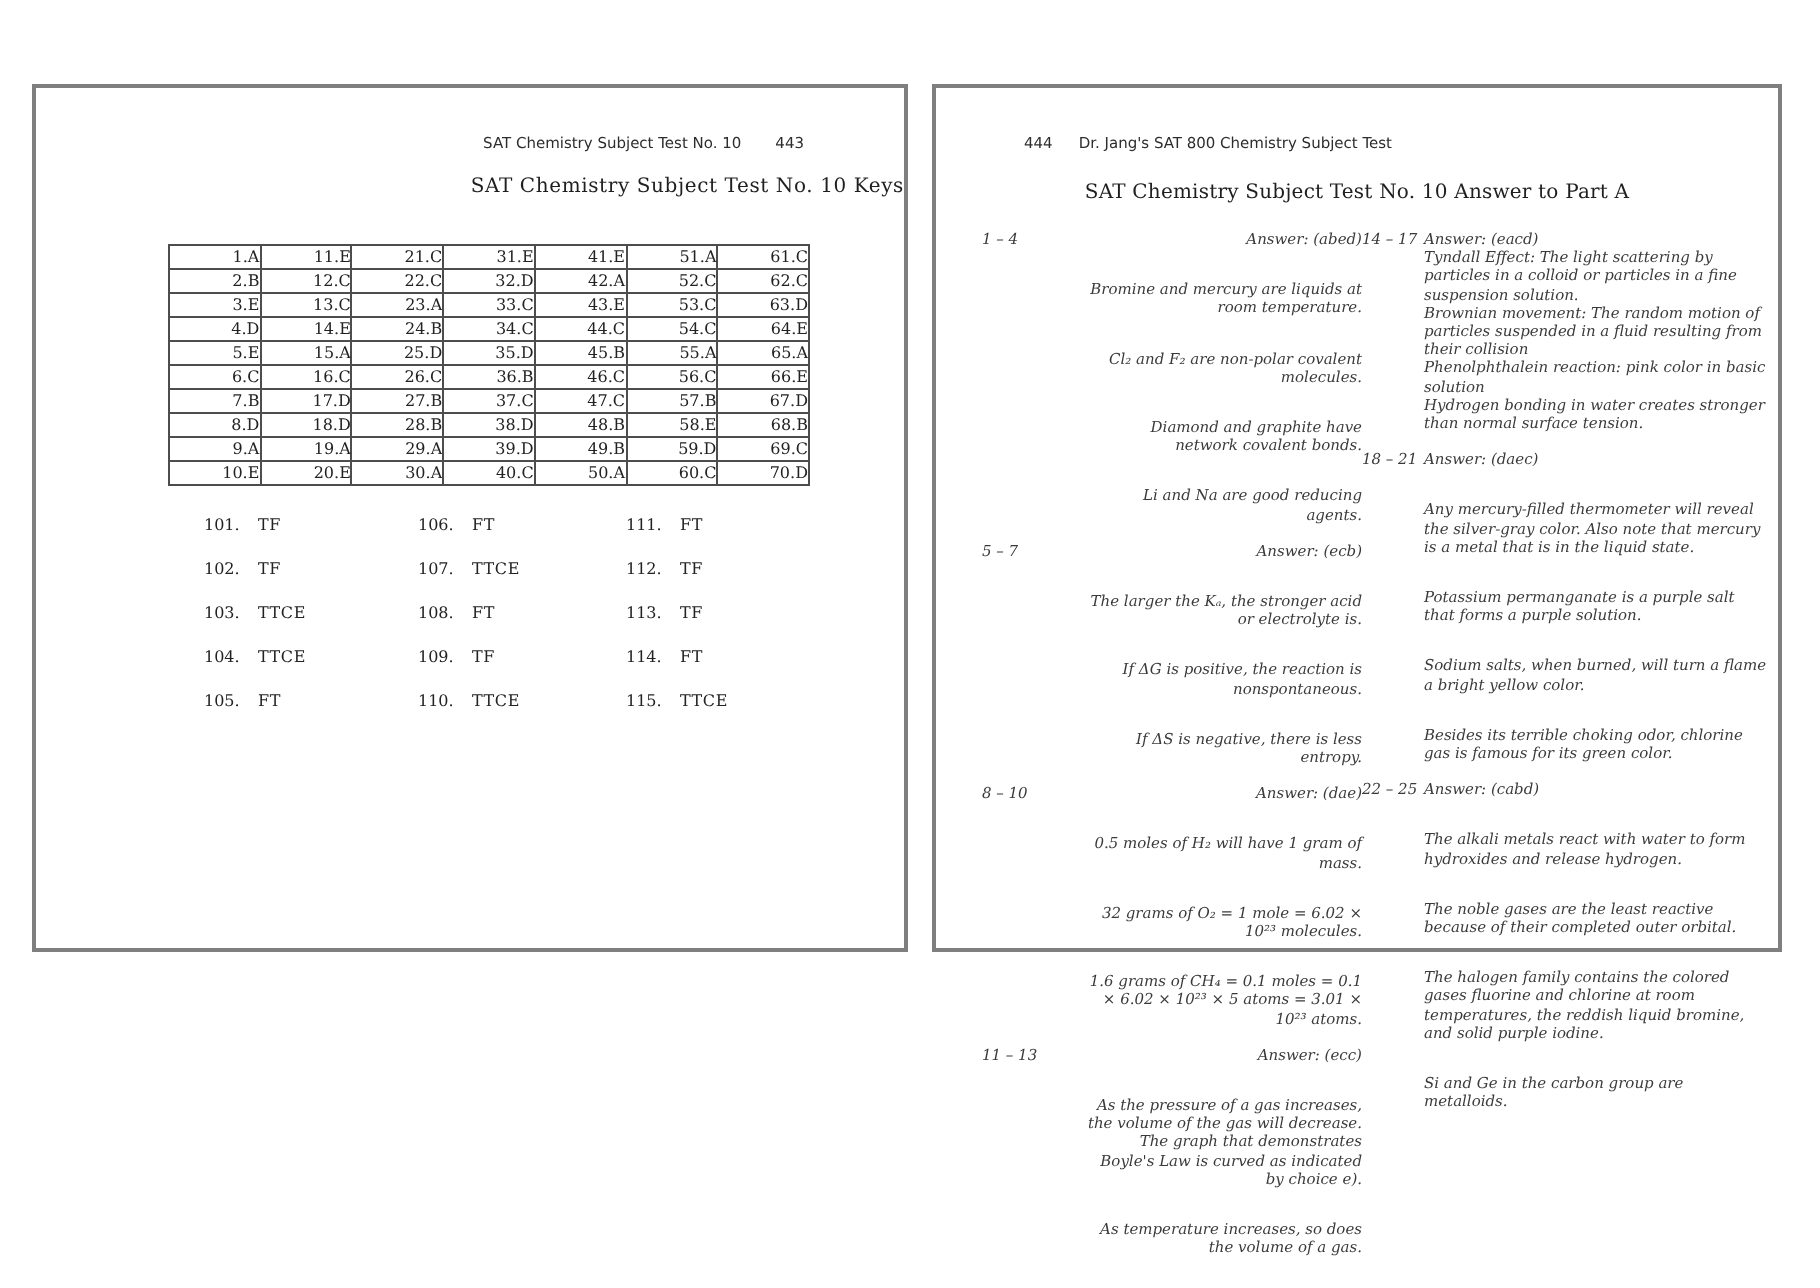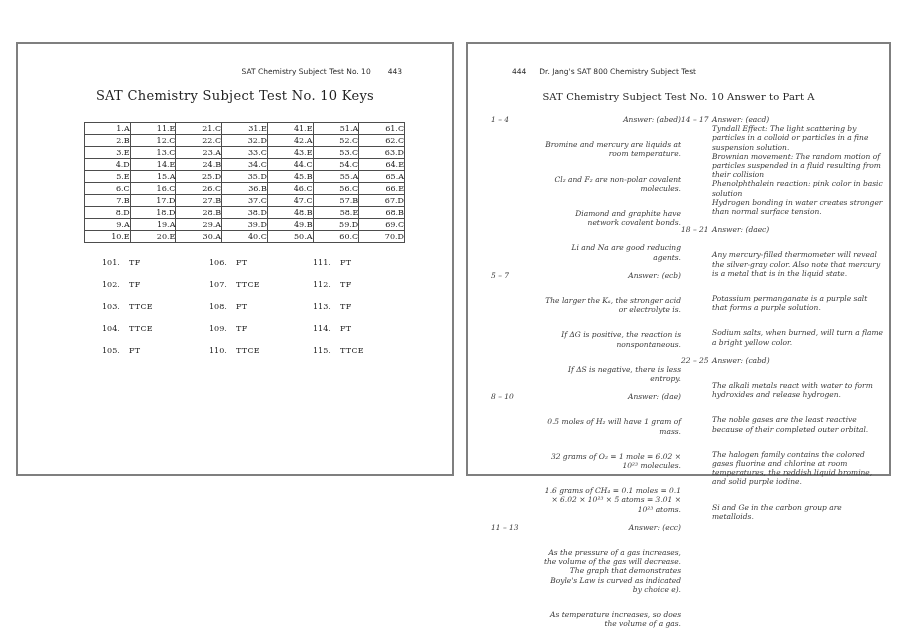--- a/index.html
+++ b/index.html
@@ -27,21 +27,21 @@
   #page-left .running-head  { right: 50px; }
   #page-right .running-head { left: 44px; }
   #page-left .rh-num  { margin-left: 17px; }
   #page-right .rh-num { margin-right: 13px; }
 
   .page-title {
     position: absolute; top: 44px; left: 0; right: 0;
     text-align: center; margin: 0;
     font-weight: normal; color: #1f1f1f;
   }
-  #page-left .page-title  { font-size: 13px; letter-spacing: 0.3px; }
+  #page-left .page-title  { font-size: 10px; letter-spacing: 0.3px; text-align: right; }
   #page-right .page-title { font-size: 10px; top: 47px; letter-spacing: 0.1px; }
 
   #key-table {
     position: absolute; left: 66px; top: 78px; width: 321px;
     border-collapse: collapse; table-layout: fixed; text-align: right;
   }
   #key-table td {
     border: 1px solid #4d4d4d;
     height: 11px; line-height: 11px;
     padding: 0 0 0 4px;
@@ -254,20 +254,21 @@
             <p>Hydrogen bonding in water creates stronger than normal surface tension.</p>
           </div>
         </div>
         <div class="ans-block">
           <div class="ans-range">18 – 21</div>
           <div class="ans-body">
             <p class="ans-head">Answer: (daec)</p>
             <p>Any mercury-filled thermometer will reveal the silver-gray color. Also note that mercury is a metal that is in the liquid state.</p>
             <p>Potassium permanganate is a purple salt that forms a purple solution.</p>
             <p>Sodium salts, when burned, will turn a flame a bright yellow color.</p>
+            <p>Besides its terrible choking odor, chlorine gas is famous for its green color.</p>
           </div>
         </div>
         <div class="ans-block">
           <div class="ans-range">22 – 25</div>
           <div class="ans-body">
             <p class="ans-head">Answer: (cabd)</p>
             <p>The alkali metals react with water to form hydroxides and release hydrogen.</p>
             <p>The noble gases are the least reactive because of their completed outer orbital.</p>
             <p>The halogen family contains the colored gases fluorine and chlorine at room temperatures, the reddish liquid bromine, and solid purple iodine.</p>
             <p>Si and Ge in the carbon group are metalloids.</p>

